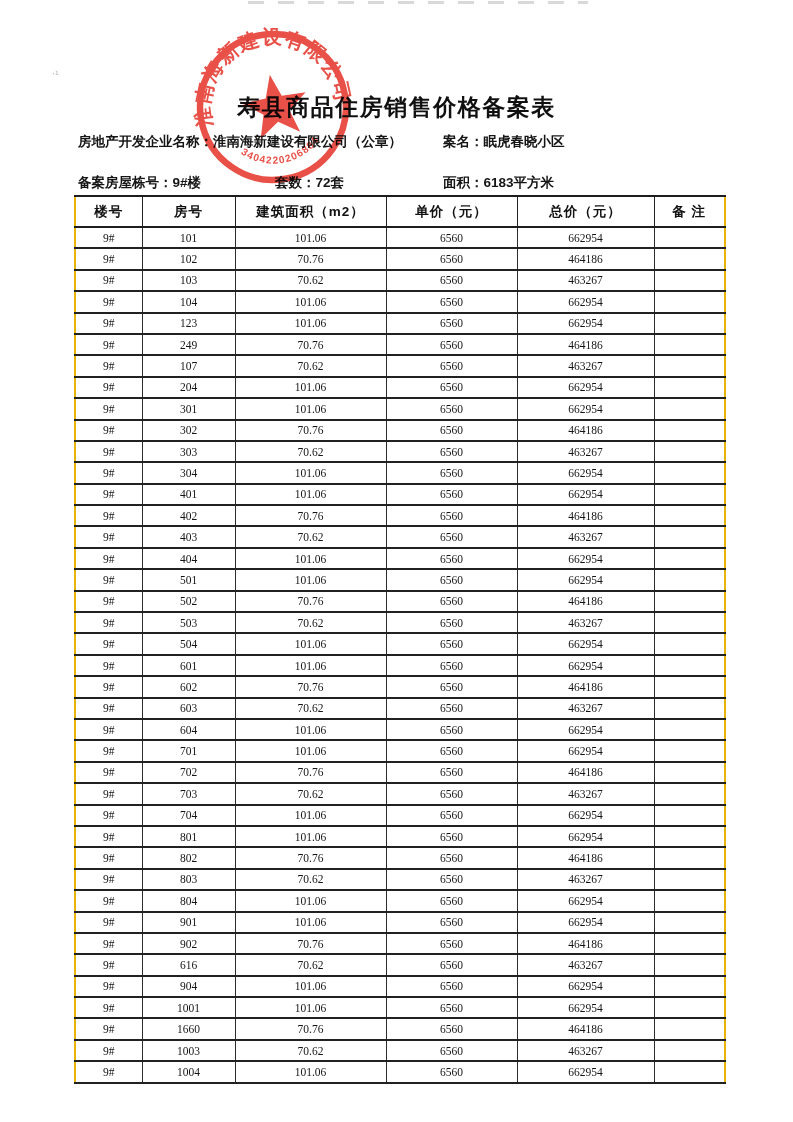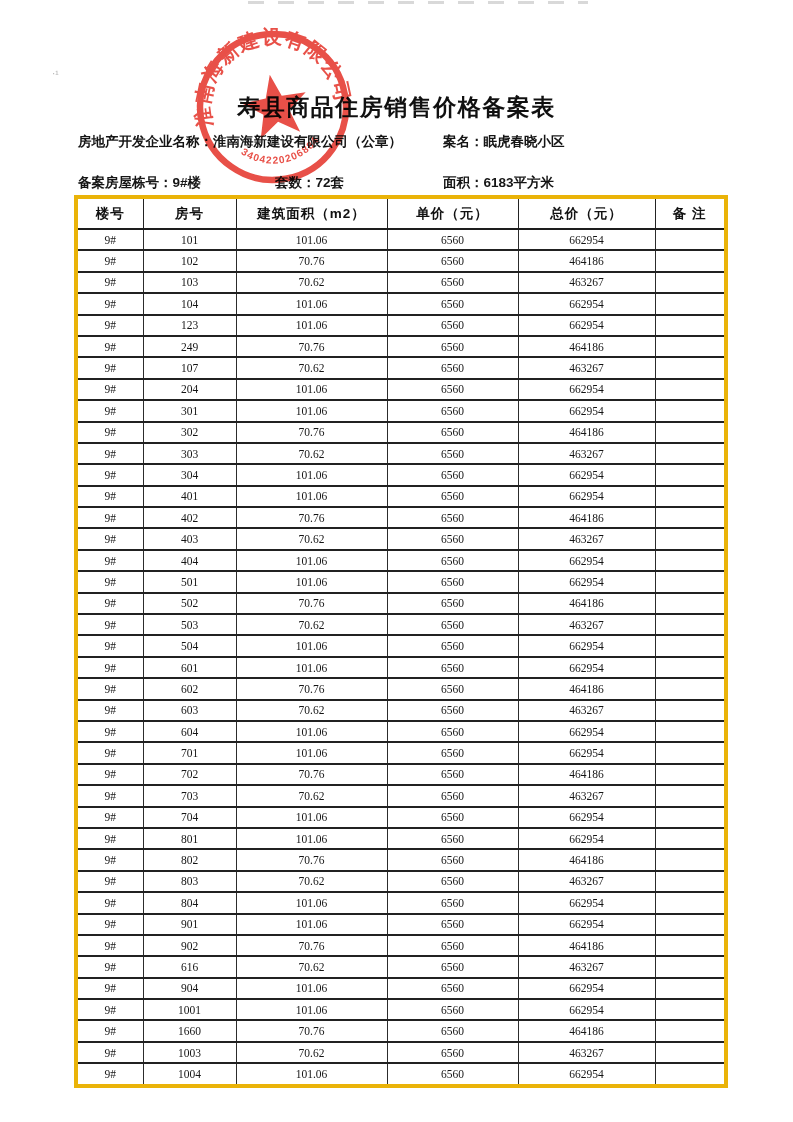--- a/index.html
+++ b/index.html
@@ -51,21 +51,21 @@
     background:#fff;letter-spacing:1px;
   }
   .price-table td{
     height:19.4px;
     font-family:"Liberation Serif", serif;
     font-size:11.5px;color:#141414;
     text-align:center;vertical-align:middle;
     border:1px solid #2c2c2c;border-top:2px solid #212121;border-bottom:2px solid #212121;
     padding:0;
   }
-  .price-table{border:4px solid #eab308;}
+  .price-table{border:2px solid #eab308;}
   
   .seal{
     position:absolute;left:192px;top:26px;width:162px;height:162px;
     z-index:6;
     transform:rotate(-10deg);
     mix-blend-mode:multiply;
     opacity:.88;
     pointer-events:none;
   }
   .seal svg{width:100%;height:100%;}

